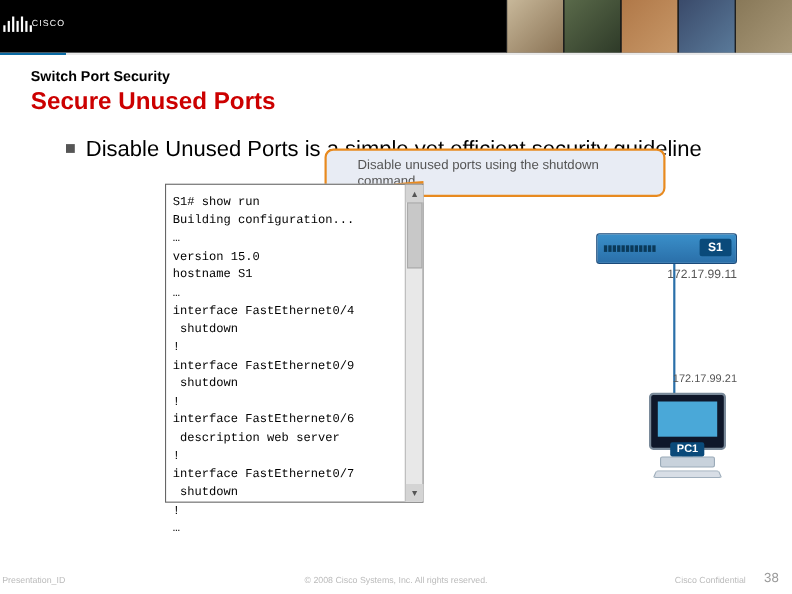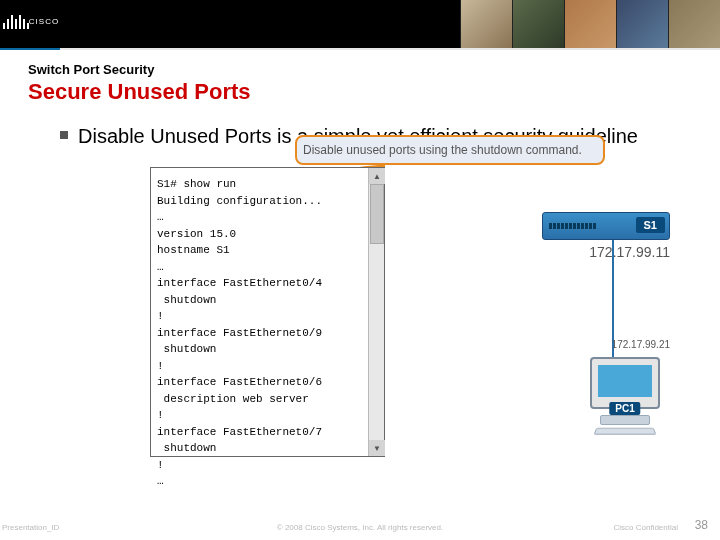--- a/index.html
+++ b/index.html
@@ -36,36 +36,36 @@
 
   
   .term{ position:absolute; left:110px; top:10px; width:235px; height:290px; border:1px solid #666; background:#fff;margin-left:40px;}
   .term-inner{ padding:8px 6px; font-family:"Courier New",monospace; font-size:11px; color:#000; line-height:1.5; filter:blur(0.3px);}
   .term-line{ white-space:pre;}
   .scrollbar{ position:absolute; right:0; top:0; width:16px; height:100%; background:#e8e8e8; border-left:1px solid #bbb;}
   .scroll-btn{ width:16px;height:16px;background:#d4d4d4;display:flex;align-items:center;justify-content:center;font-size:8px;color:#555;}
   .scroll-thumb{ position:absolute; top:16px; width:14px; left:1px; height:60px; background:#c8c8c8; border:1px solid #aaa;}
 
   
-  .callout{ position:absolute; left:295px; top:-22px; width:310px; padding:6px 6px; background:#e8ecf4; border:2px solid #e88a1f; border-radius:8px; font-size:12px; color:#555;}
+  .callout{ position:absolute; left:295px; top:-22px; width:310px; padding:6px 28px; background:#e8ecf4; border:2px solid #e88a1f; border-radius:8px; font-size:12px; color:#555;}
 
   
   .arrow-svg{ position:absolute; left:225px; top:4px; width:170px; height:90px; pointer-events:none;}
 
   
   .switch{ position:absolute; right:50px; top:55px; width:128px;}
   .switch-body{ width:128px; height:28px; background:linear-gradient(#3a8fc9,#2a6fa9); border:1px solid #1a4a7a; border-radius:3px; position:relative;}
   .switch-ports{ position:absolute; left:6px; top:10px; display:flex; gap:1px;}
   .switch-ports span{width:3px;height:6px;background:#0a3a5a;}
   .switch-label{ position:absolute; right:4px; top:4px; background:#0a4a7a; color:#fff; font-size:11px; font-weight:bold; padding:2px 8px; border-radius:2px;}
-  .switch-ip{ text-align:right; font-size:14px; color:#555; margin-top:4px;}
+  .switch-ip{ text-align:right; font-size:11px; color:#555; margin-top:4px;}
 
   
   .pc{ position:absolute; right:50px; top:200px; width:90px; text-align:center;}
-  .monitor{ width:70px; height:52px; margin:0 auto; background:#e5e5e5; border:2px solid #7a8a9a; border-radius:4px; position:relative;}
+  .monitor{ width:70px; height:52px; margin:0 auto; background:#0f172a; border:2px solid #7a8a9a; border-radius:4px; position:relative;}
   .screen{ position:absolute; left:6px; top:6px; right:6px; bottom:10px; background:#4aa8d8;}
   .pc-label{ position:absolute; left:50%; transform:translateX(-50%); bottom:-8px; background:#0a4a7a; color:#fff; font-size:10px; font-weight:bold; padding:1px 6px; border-radius:2px;}
   .stand{ width:10px;height:6px;background:#aab6c2;margin:0 auto;}
   .base{ width:50px;height:10px;background:#c8d2dc;border:1px solid #9aaab8;border-radius:2px;margin:0 auto;}
   .kb{ width:60px;height:8px;background:#d8dee6;border:1px solid #9aaab8;border-radius:2px;margin:2px auto 0;transform:perspective(40px) rotateX(30deg);}
   .pc-ip{ position:absolute; right:50px; top:182px; font-size:10px; color:#555;}
 
   
   .cable{ position:absolute; right:106px; top:83px; width:2px; height:128px; background:#2a6fa9;}
 

